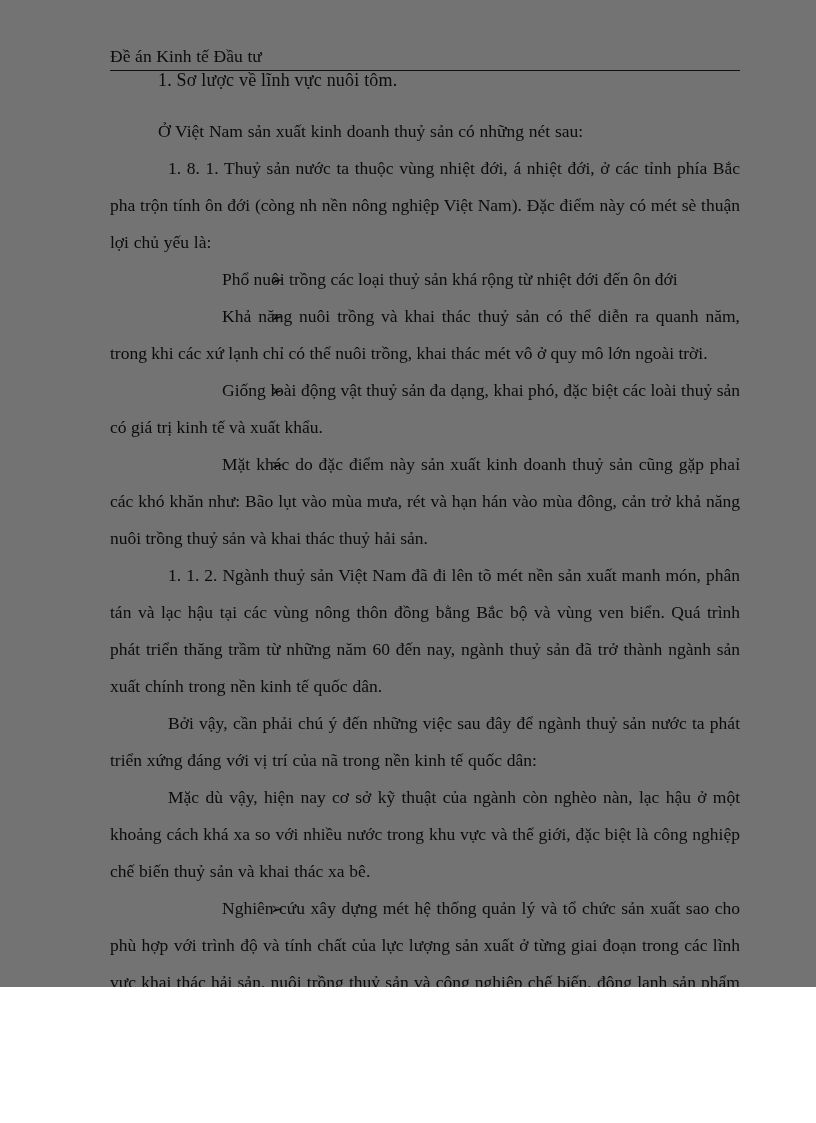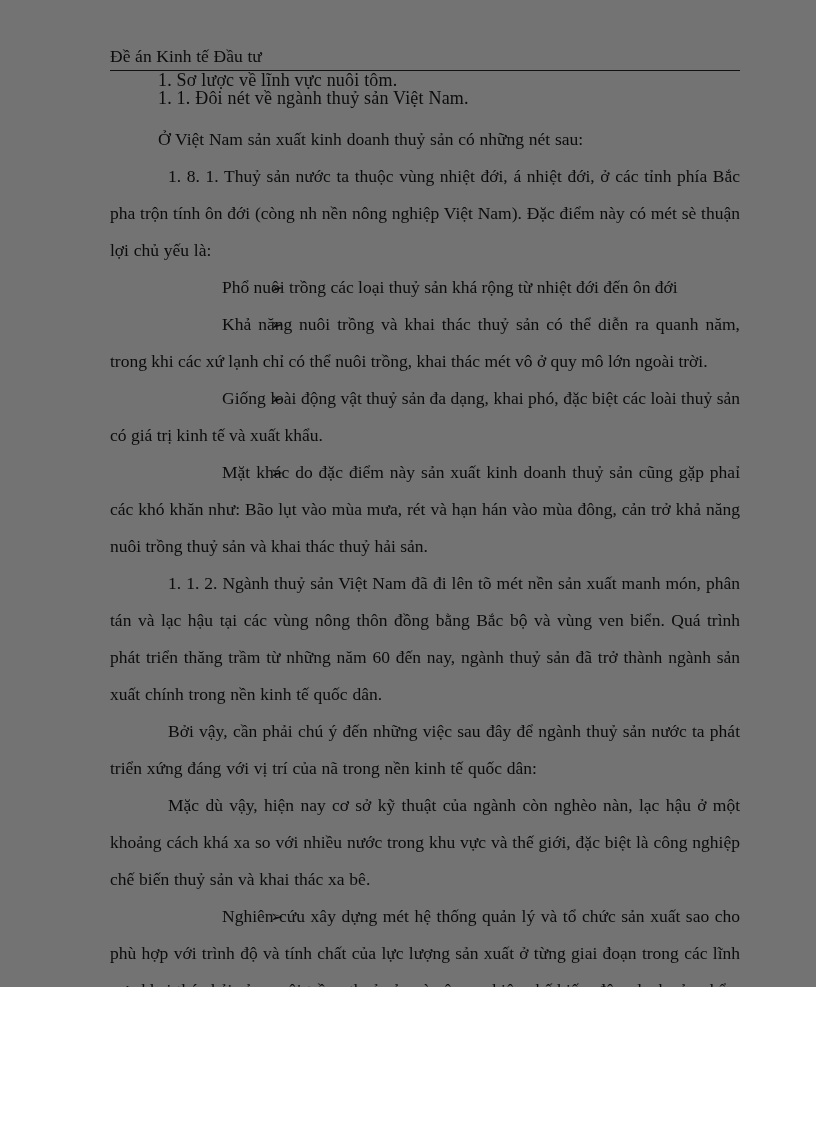--- a/index.html
+++ b/index.html
@@ -57,21 +57,21 @@
   p.para {
     font-size: 17.5px;
     line-height: 37px;
     margin: 0;
     padding: 0;
     text-align: justify;
     text-indent: 58px;
     letter-spacing: 0px;
     word-spacing: .4px;
   }
-  p.para.first-para { margin-top: 14px; }
+  p.para.first-para { margin-top: 24px; }
   p.para.tight { text-indent: 48px; }
 
   
   .bullet {
     position: relative;
     font-size: 17.5px;
     line-height: 37px;
     text-align: justify;
     margin: 0;
     padding: 0 0 0 0;
@@ -106,21 +106,20 @@
 
 <div class="page">
 
   <div class="content">
 
     <div class="doc-header">Đề án Kinh tế Đầu tư</div>
     <hr class="header-rule">
 
     <h2 class="heading heading-block-1">1. Sơ lược về lĩnh vực nuôi tôm.</h2>
 
-    <h2 class="heading heading-block-2">1. 1. Đôi nét về ngành thuỷ sản Việt Nam.</h2>
 
     <p class="para first-para tight last-justify">Ở Việt Nam sản xuất kinh doanh thuỷ sản có những nét sau:</p>
 
     <p class="para">1. 8. 1. Thuỷ sản nước ta thuộc vùng nhiệt đới, á nhiệt đới, ở các tỉnh phía Bắc pha trộn tính ôn đới (còng nh  nền nông nghiệp Việt Nam). Đặc điểm này có mét sè thuận lợi chủ yếu là:</p>
 
     <div class="bullet last-justify">
       <span class="bullet-marker">➢</span>
       <span>Phổ nuôi trồng các loại thuỷ sản khá rộng từ nhiệt đới đến ôn đới</span>
     </div>
 

